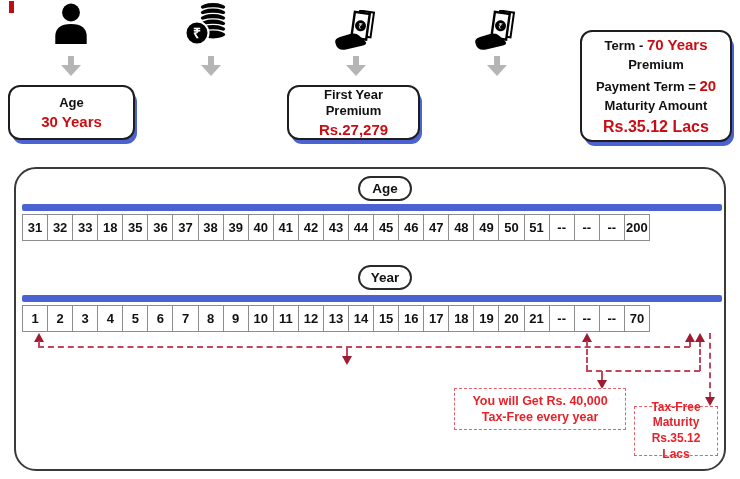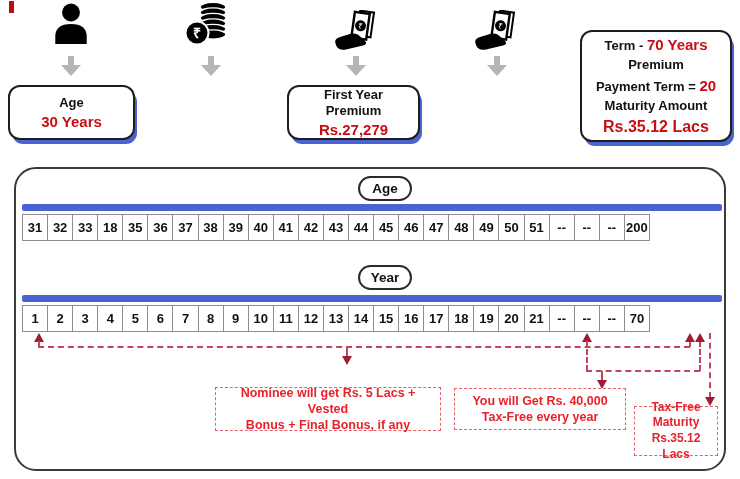--- a/index.html
+++ b/index.html
@@ -212,22 +212,20 @@
     <div class="vline" style="left:570px;top:172px;height:30px"></div>
     <div class="hline" style="left:570px;top:201px;width:114px"></div>
     <div class="vline" style="left:683px;top:172px;height:30px"></div>
     <div class="tri-up" style="left:679px;top:164px"></div>
     <div class="vline" style="left:585px;top:202px;height:9px"></div>
     <div class="tri-down" style="left:581px;top:211px"></div>
 
     <div class="vline" style="left:693px;top:164px;height:65px"></div>
     <div class="tri-down" style="left:689px;top:228px"></div>
 
-    <div class="note" style="left:199px;top:218px;width:226px;height:44px">Nominee will get Rs. 5 Lacs + Vested
-Bonus + Final Bonus, if any</div>
     <div class="note" style="left:438px;top:219px;width:172px;height:42px">You will Get Rs. 40,000
 Tax-Free every year</div>
     <div class="note" style="left:618px;top:237px;width:84px;height:50px;font-size:12px">Tax-Free
 Maturity
 Rs.35.12 Lacs</div>
   </div>
 
 </div>
 
 </body></html>

